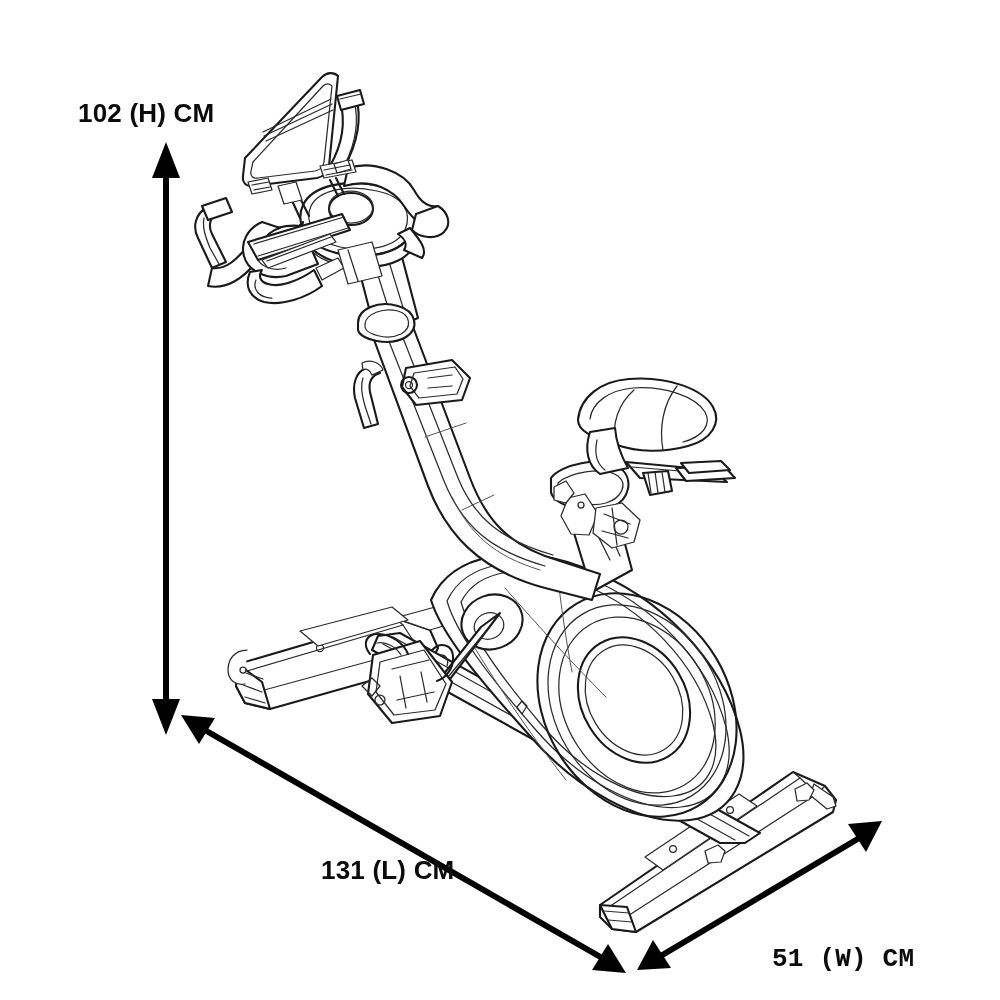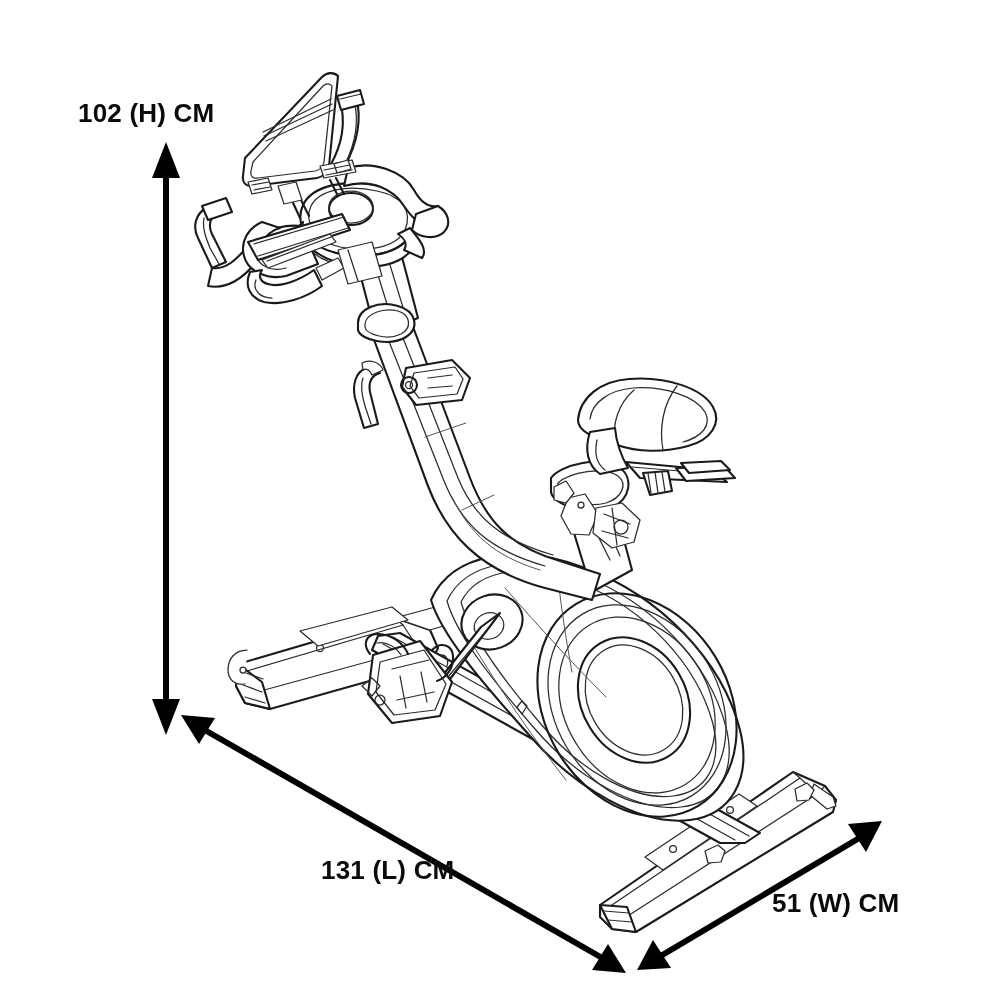--- a/index.html
+++ b/index.html
@@ -33,21 +33,21 @@
     font-family: "Liberation Sans", sans-serif;
     font-weight: bold;
     font-size: 26px;
     letter-spacing: 0.2px;
     color: #0b0b0b;
     white-space: nowrap;
     line-height: 1;
   }
   #label-height { left: 78px;  top: 100px; }
   #label-length { left: 275px; top: 857px; margin-left: 46px; }
-  #label-width  { left: 772px; top: 890px; }
+  #label-width  { left: 772px; top: 946px; font-family: Liberation Mono, monospace; }
 
   
   .ln  { fill: none; stroke: #1a1a1a; stroke-width: 2.1; stroke-linecap: round; stroke-linejoin: round; }
   .ln-t{ fill: none; stroke: #2b2b2b; stroke-width: 1.25; stroke-linecap: round; stroke-linejoin: round; }
   .ln-h{ fill: none; stroke: #555555; stroke-width: 1.0;  stroke-linecap: round; stroke-linejoin: round; }
   .fillw { fill: #ffffff; stroke: #1a1a1a; stroke-width: 2.1; stroke-linejoin: round; stroke-linecap: round; }
   .fillw-t { fill: #ffffff; stroke: #2b2b2b; stroke-width: 1.25; stroke-linejoin: round; stroke-linecap: round; }
   .dimline { stroke: #000000; stroke-width: 6; fill: none; stroke-linecap: butt; }
   .dimhead { fill: #000000; stroke: none; }
 </style>

